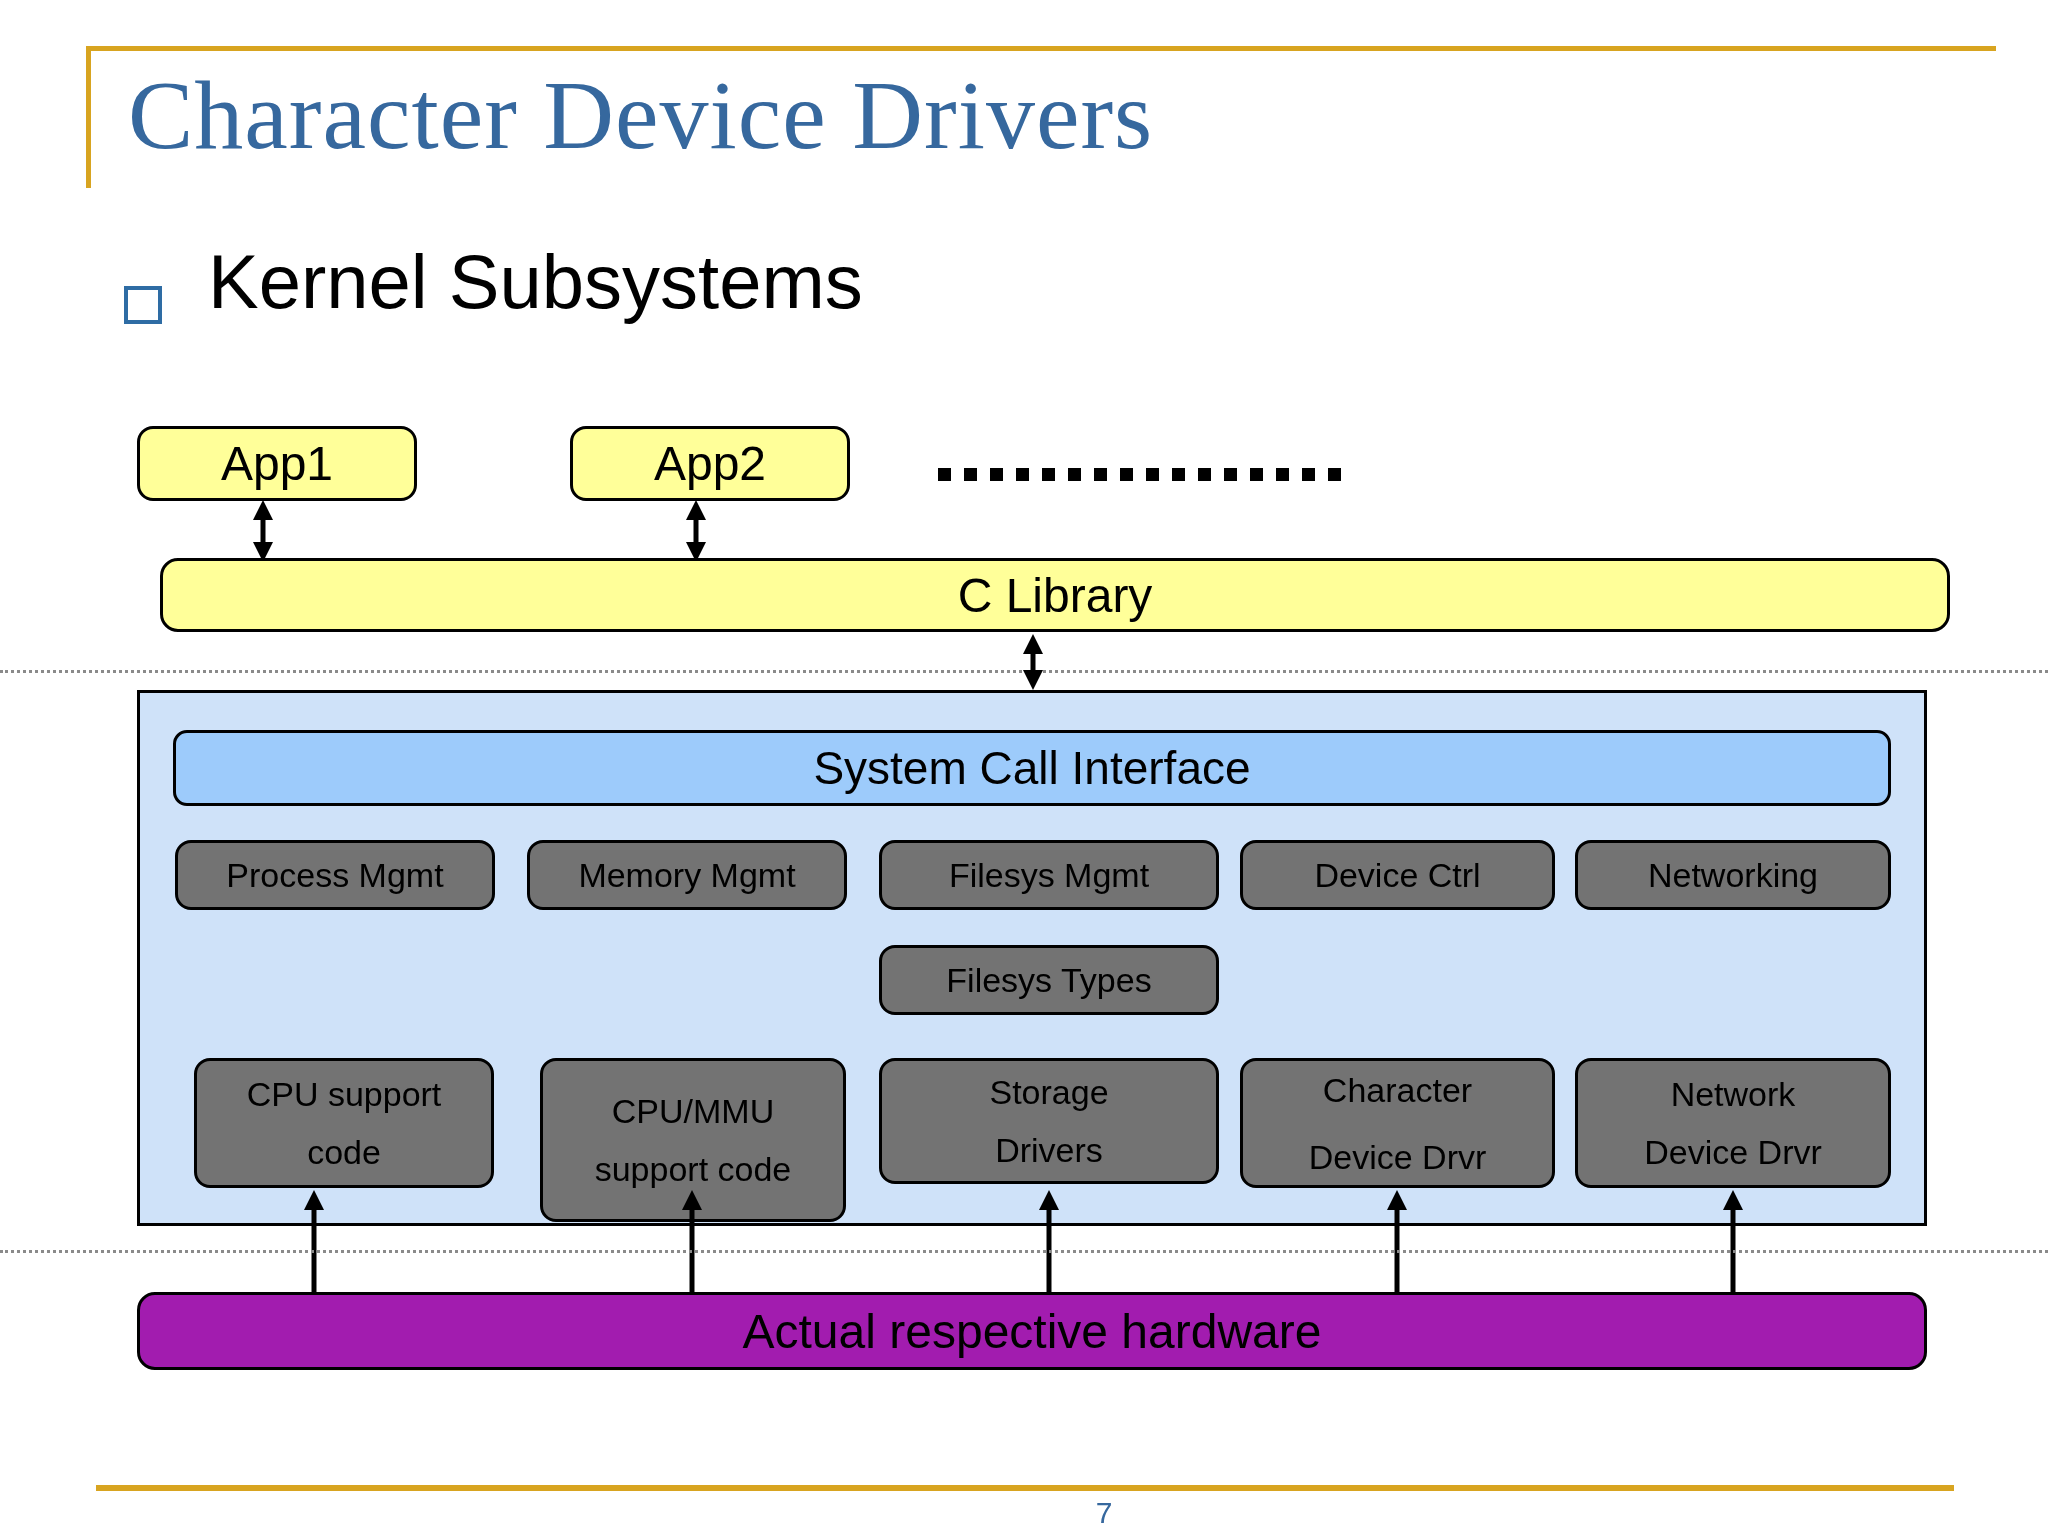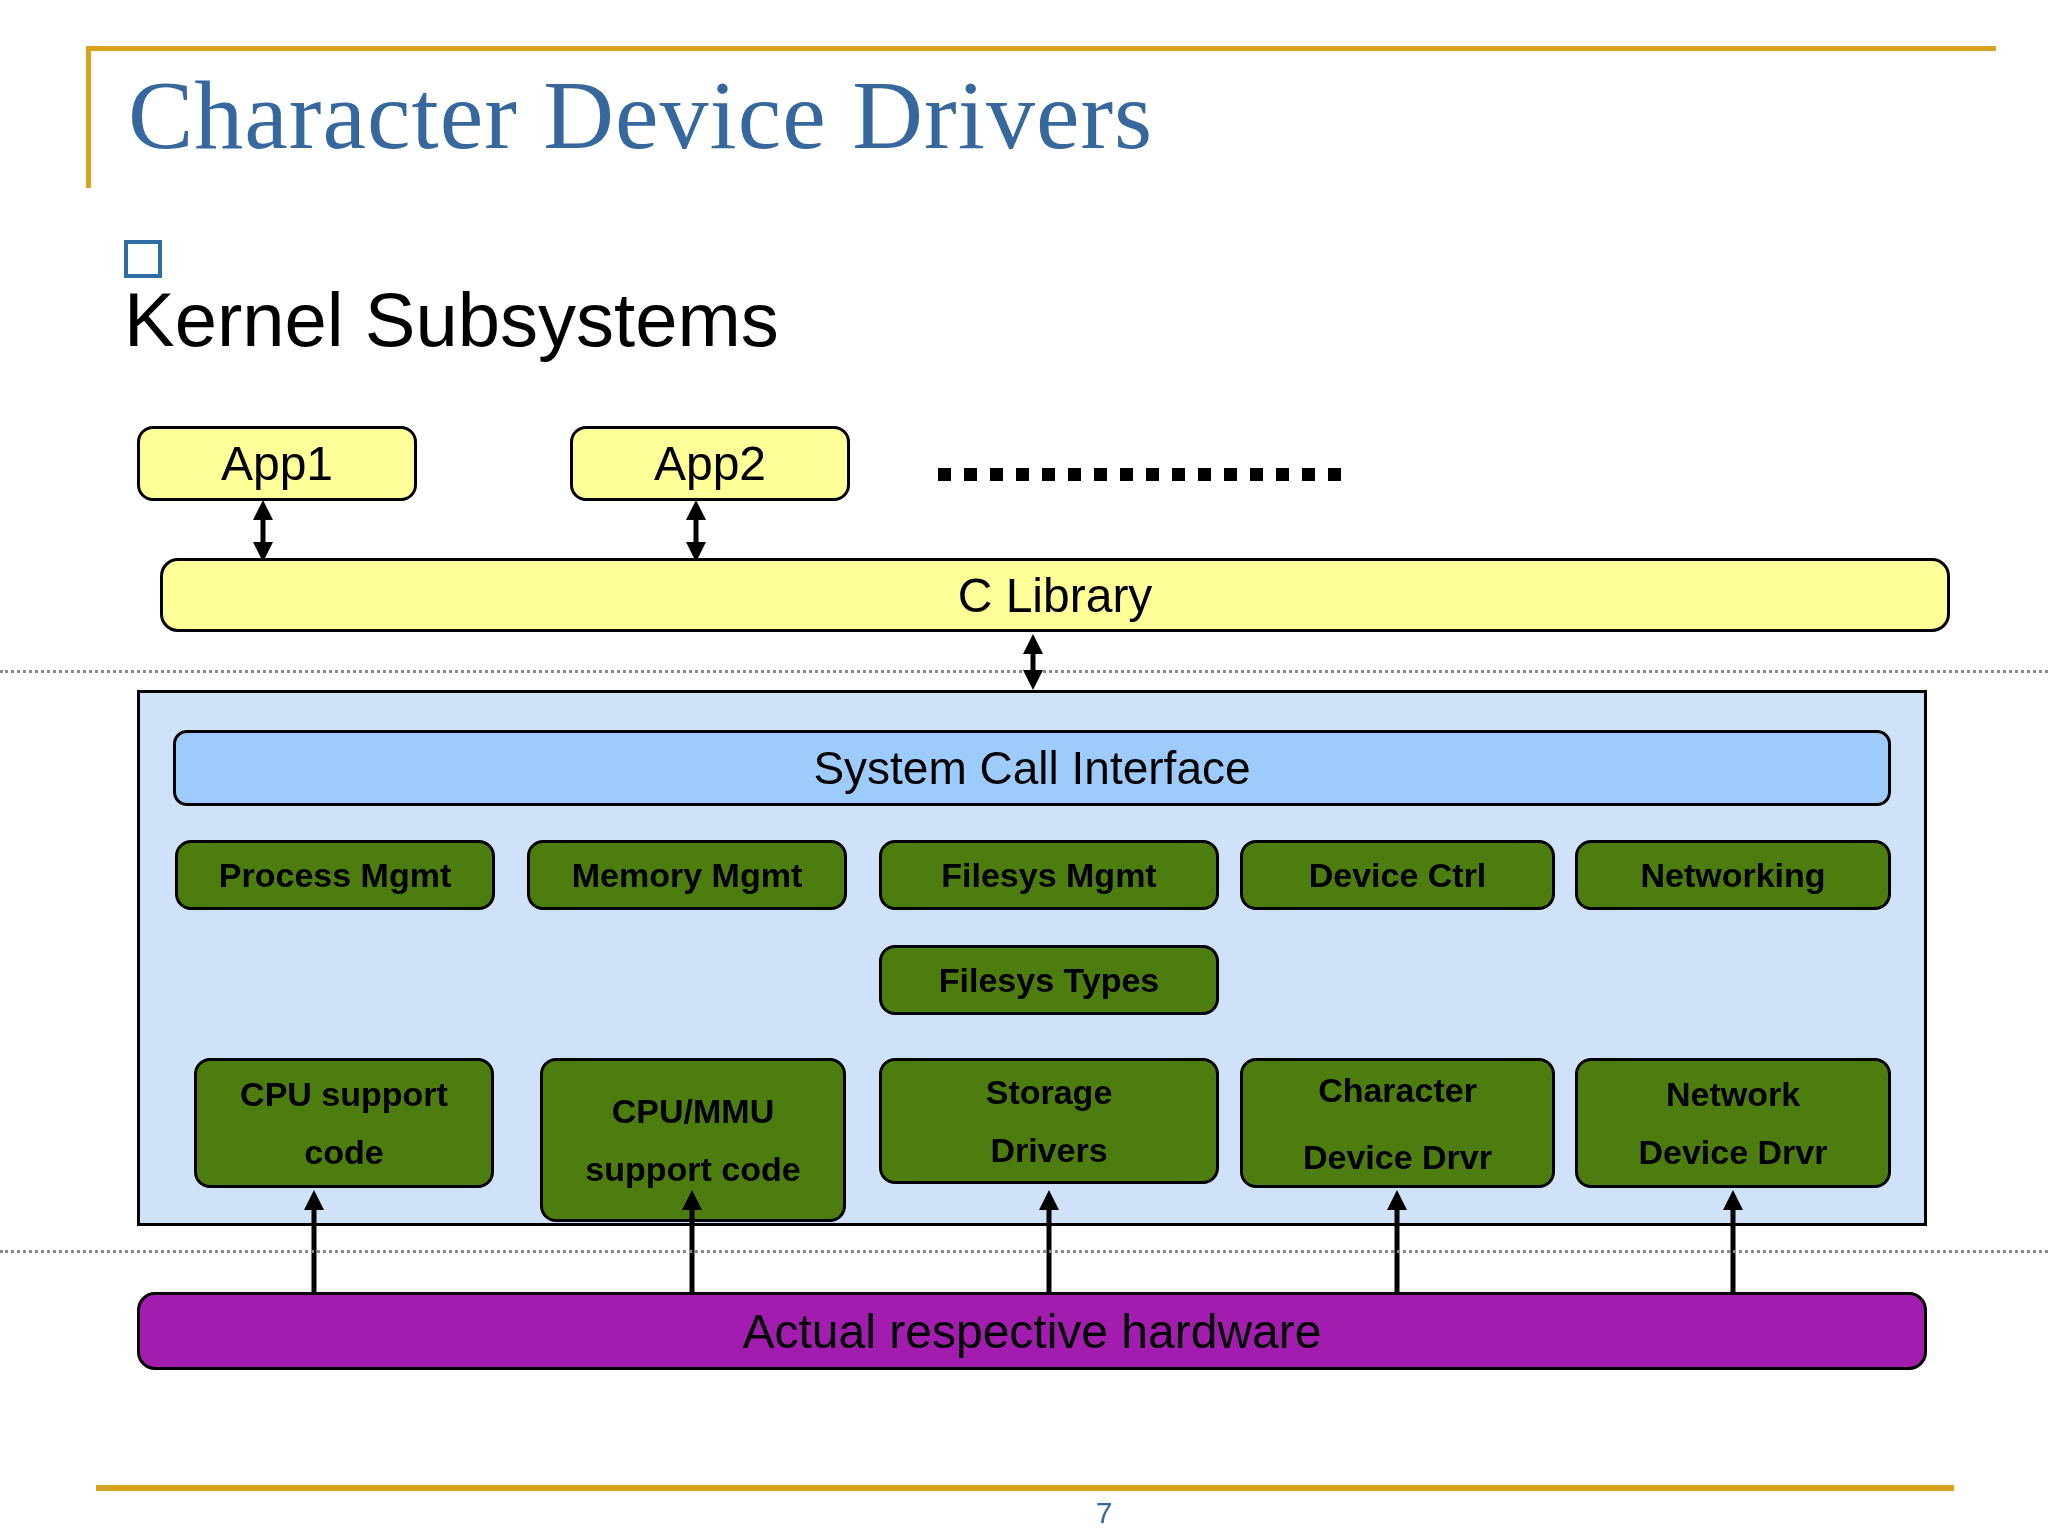--- a/index.html
+++ b/index.html
@@ -43,22 +43,21 @@
     letter-spacing: 1px;
     white-space: nowrap;
   }
 
   
   #bullet-row {
     position: absolute;
     left: 124px;
     top: 240px;
     display: flex;
-    align-items: flex-start;
-    flex-direction: column;
+    align-items: flex-end;
   }
   #bullet-square {
     width: 30px;
     height: 30px;
     border: 4px solid #2e6ca4;
     background: #ffffff;
     margin-right: 46px;
     flex: none;
   }
   #bullet-text {
@@ -88,23 +87,23 @@
     background: #ffff99;
     border-radius: 18px;
     font-size: 48px;
   }
   .kernel-panel {
     background: #cfe2f9;
     border: 3px solid #000000;
     border-radius: 0;
   }
   .blue-box {
-    background: #4d7c0f;
+    background: #737373;
     border-radius: 16px;
-    font-weight: bold;
+    font-weight: normal;
     font-size: 34px;
     line-height: 58px;
   }
   .syscall-box {
     background: #9dcbfb;
     border-radius: 14px;
     font-weight: normal;
     font-size: 46px;
   }
   .green-box {

